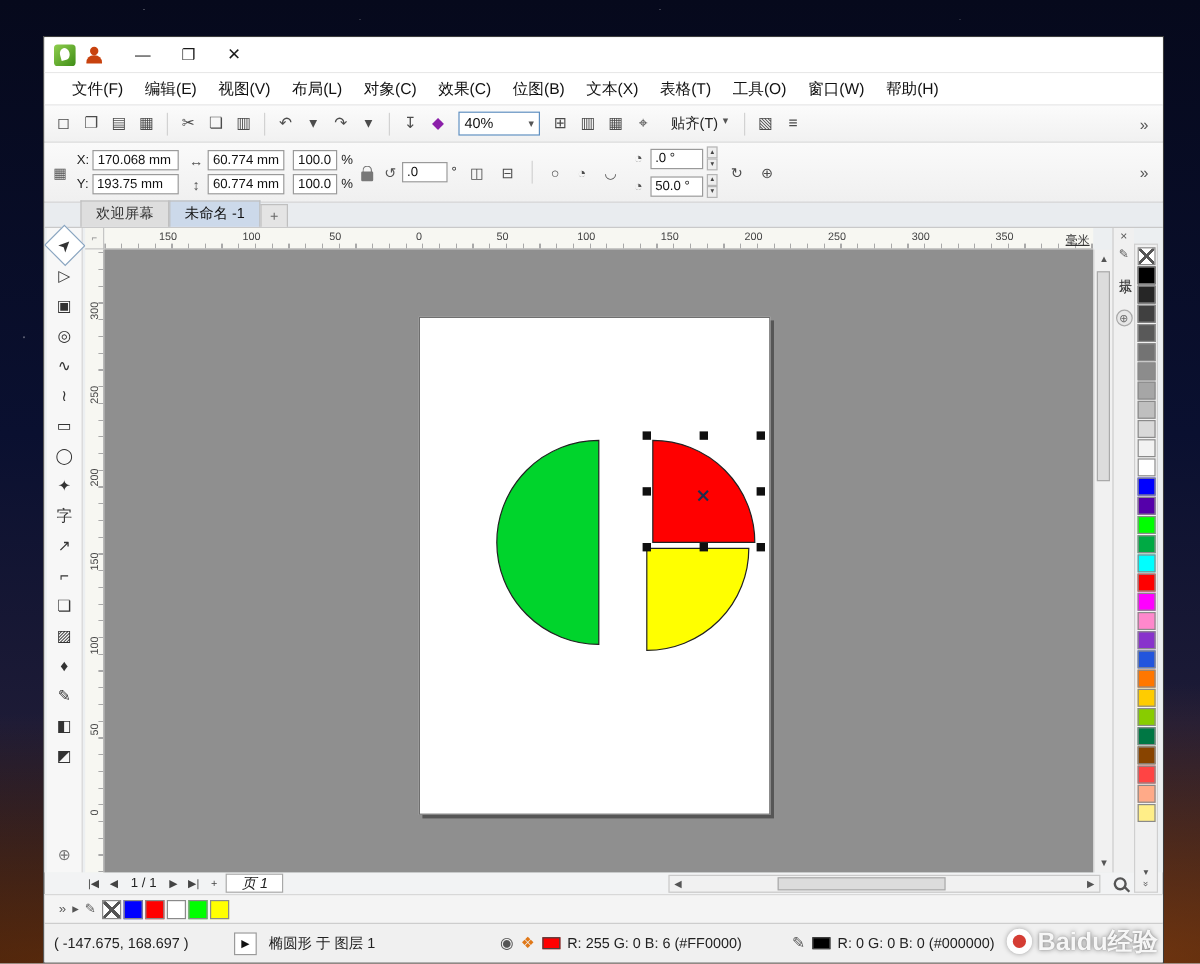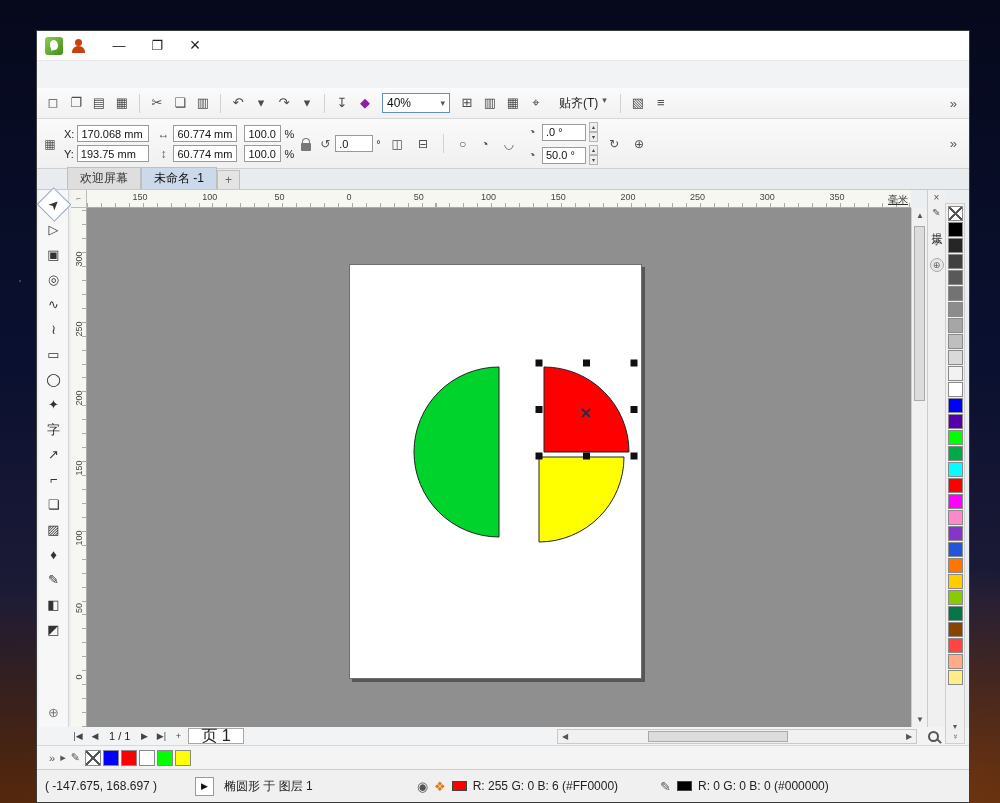--- a/index.html
+++ b/index.html
@@ -142,21 +142,21 @@
       linear-gradient(-45deg,transparent 44%,#555 44% 56%,transparent 56%), #fff; }
   .palfoot { margin-top:auto; display:flex; flex-direction:column; align-items:center; gap:1px;
     font-size:8px; color:#555; padding:2px 0; }
 
   
   .bottomnav { position:absolute; left:34px; right:30px; bottom:57px; height:18px;
     display:flex; align-items:center; gap:3px; font-size:10px; color:#444; }
   .navbtn { min-width:14px; text-align:center; font-size:9px; color:#444; }
   .counter { font-size:11px; color:#222; padding:0 4px; white-space:nowrap; }
   .pagetab { border:1px solid #a8a8a8; background:#fff; height:16px; padding:0 12px;
-    display:flex; align-items:center; font-size:16px; color:#222; white-space:nowrap; }
+    display:flex; align-items:center; font-size:12px; color:#222; white-space:nowrap;font-style:italic; }
   .hscroll { position:relative; height:15px; background:#f1f1f1; border:1px solid #c9c9c9;
     flex:0 0 360px; margin-left:auto; }
   .hscroll .arr { position:absolute; top:0; width:14px; height:13px; font-size:8px; color:#555;
     text-align:center; line-height:13px; }
   .hscroll .arr.left { left:0; } .hscroll .arr.right { right:0; }
   .hthumb { position:absolute; left:90px; width:140px; top:1px; bottom:1px; background:#dcdcdc; border:1px solid #aaa; }
   .mag { width:11px; height:11px; border:2px solid #555; border-radius:50%; position:relative; margin-left:8px; flex:0 0 auto; }
   .mag::after { content:''; position:absolute; width:6px; height:2px; background:#555;
     right:-5px; bottom:-2px; transform:rotate(45deg); }
 
@@ -194,20 +194,34 @@
   <div class="window">
 
     <div class="titlebar">
       <span class="applogo"></span>
       <span class="account"></span>
       <span class="winbtn">—</span>
       <span class="winbtn">❐</span>
       <span class="winbtn close">×</span>
     </div>
 
+    <div class="menubar">
+        <span class="menu-item">文件(F)</span>
+        <span class="menu-item">编辑(E)</span>
+        <span class="menu-item">视图(V)</span>
+        <span class="menu-item">布局(L)</span>
+        <span class="menu-item">对象(C)</span>
+        <span class="menu-item">效果(C)</span>
+        <span class="menu-item">位图(B)</span>
+        <span class="menu-item">文本(X)</span>
+        <span class="menu-item">表格(T)</span>
+        <span class="menu-item">工具(O)</span>
+        <span class="menu-item">窗口(W)</span>
+        <span class="menu-item">帮助(H)</span>
+      </div>
 
     <div class="toolbar">
       <span class="icongroup">
           <span class="tbtn">◻</span>
           <span class="tbtn">❐</span>
           <span class="tbtn">▤</span>
           <span class="tbtn">▦</span>
           <span class="sep"></span>
           <span class="tbtn">✂</span>
           <span class="tbtn">❏</span>
@@ -481,15 +495,19 @@
         <span class="sbswatch" style="background:#ff0000;"></span>
         <span>R: 255 G: 0 B: 6 (#FF0000)</span>
       </span>
       <span class="outlinegroup">
         <span class="sbicon">✎</span>
         <span class="sbswatch" style="background:#000000;"></span>
         <span>R: 0 G: 0 B: 0 (#000000)</span>
       </span>
     </div>
 
+    <div class="watermark">
+      <span class="wm-logo"></span>
+      <span>Baidu经验</span>
+    </div>
 
   </div>
 </div>
 
 </body></html>

